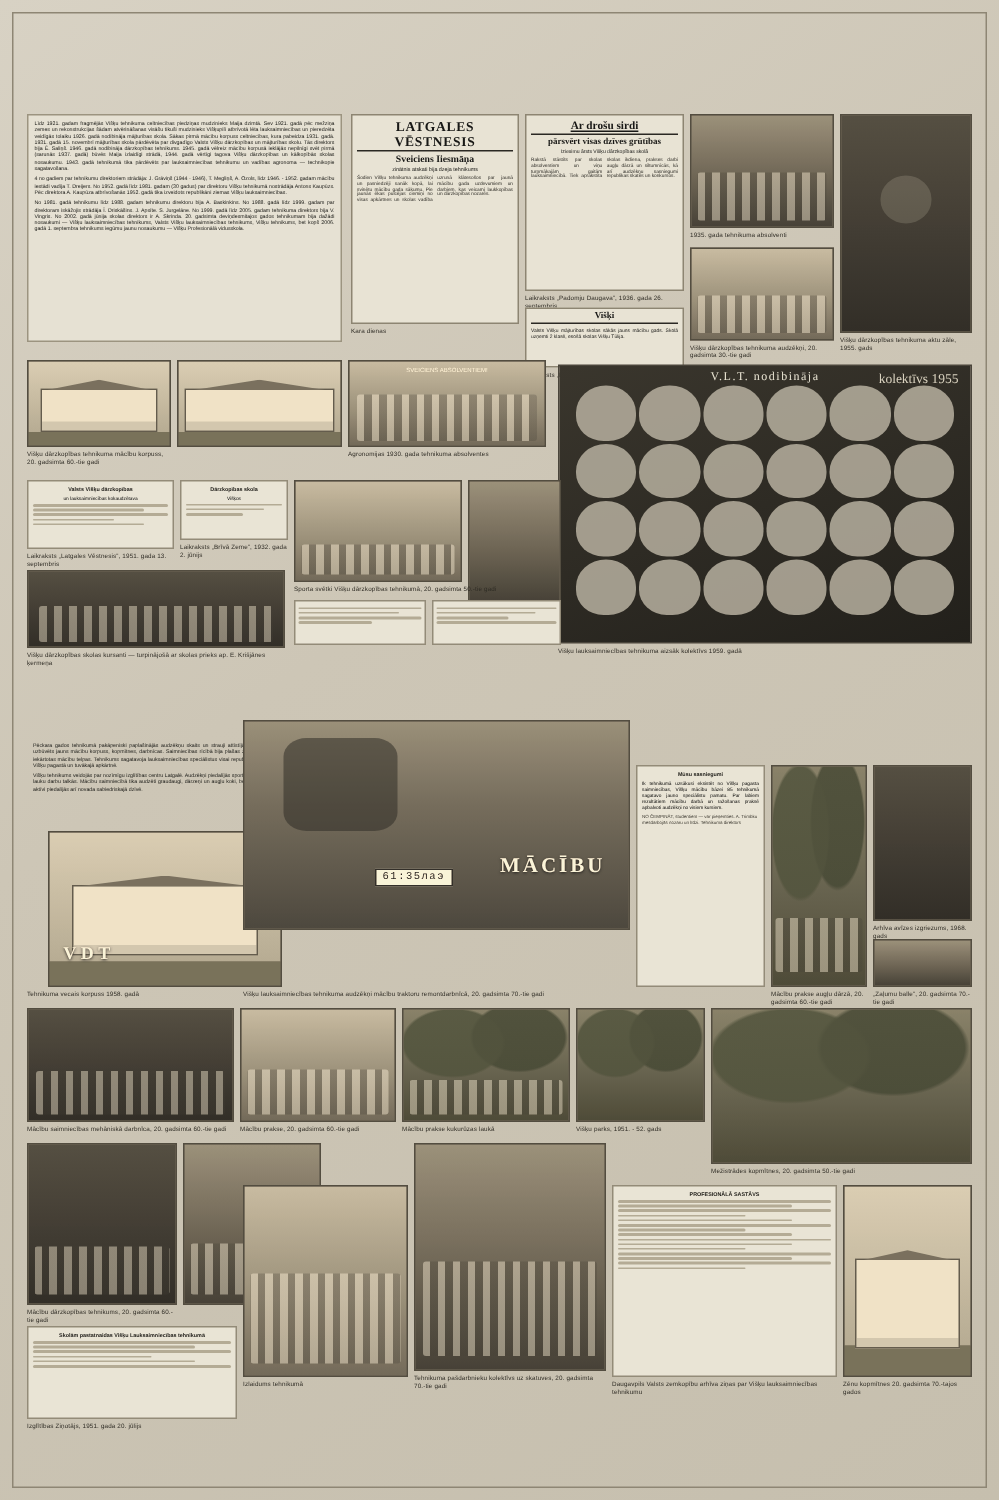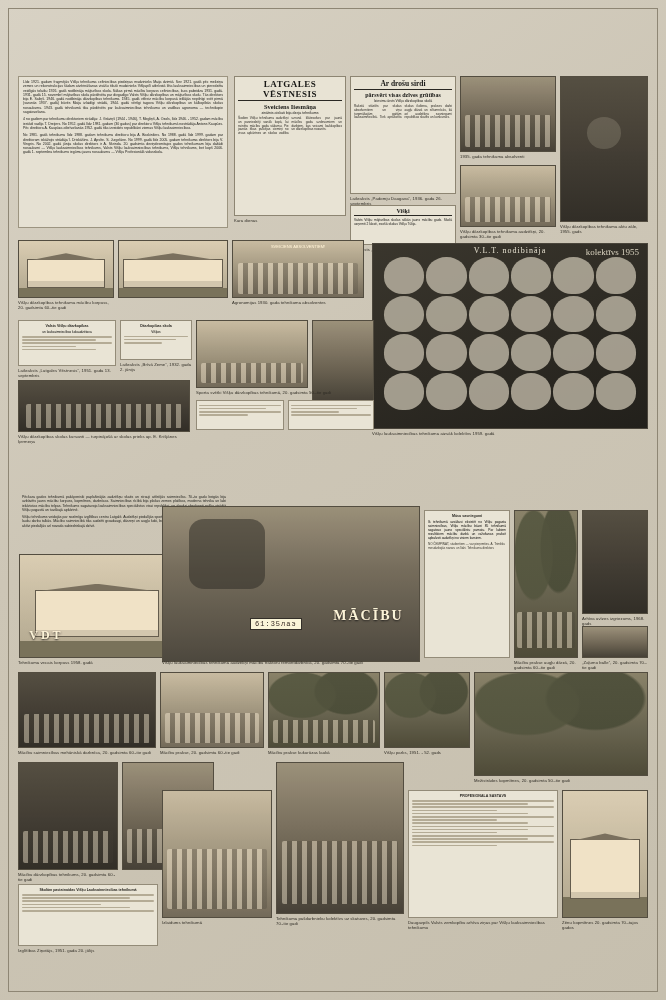--- a/index.html
+++ b/index.html
@@ -209,21 +209,21 @@
       <div style="text-align:center;font-size:3.6px;margin-bottom:2px;">zinātnis atskati bija dzeja tehnikums</div>
       <div class="nb">Šodien Višķu tehnikuma audzēkņi un pasniedzēji sanāk kopā, lai svinētu mācību gada sākumu. Pie jaunās ēkas pulcējas ciemiņi no visas apkārtnes un skolas vadība uzrunā klātesošos par jaunā mācību gada uzdevumiem un darbiem, kas veicami laukkopības un dārzkopības nozarēs.</div>
     </div>
   </div>
   <div class="cell" style="left:234px;top:217px;width:112px;height:8px;">
     <span class="cap">Kara dienas</span>
   </div>
 
   <div class="cell" style="left:350px;top:76px;width:106px;height:118px;">
     <div class="news">
-      <div class="nh" style="font-size:7.5px;">Ar drošu sirdi</div>
+      <div class="nh" style="font-size:7.5px;text-decoration:underline;">Ar drošu sirdi</div>
       <div style="text-align:center;font-family:'Liberation Serif',serif;font-weight:bold;font-size:6px;margin:1px 0;">pārsvērt visas dzīves grūtības</div>
       <div style="text-align:center;font-size:3.4px;margin-bottom:2px;">Iziesimu ārsts Višķu dārzkopības skolā</div>
       <div class="nb">Rakstā stāstīts par skolas absolventiem un viņu turpmākajām gaitām lauksaimniecībā. Tiek aprakstīta skolas ikdiena, prakses darbi augļu dārzā un siltumnīcās, kā arī audzēkņu sasniegumi republikas skatēs un konkursos.</div>
     </div>
   </div>
   <div class="cell" style="left:350px;top:195px;width:106px;height:8px;">
     <span class="cap">Laikraksts „Padomju Daugava”, 1936. gada 26. septembris</span>
   </div>
 
   <div class="cell" style="left:350px;top:205px;width:106px;height:40px;">
@@ -403,33 +403,33 @@
   </div>
 
 
   <div class="cell" style="left:18px;top:492px;width:212px;height:58px;">
     <div class="textblk" style="border:none;background:transparent;">
       <p style="margin:0 0 3px 0;">Pēckara gados tehnikumā pakāpeniski paplašinājās audzēkņu skaits un strauji attīstījās saimniecība. 70.-to gadu beigās bija uzbūvēts jauns mācību korpuss, kopmītnes, darbnīcas. Saimniecības rīcībā bija plašas zemes platības, moderna tehnika un labi iekārtotas mācību telpas. Tehnikums sagatavoja lauksaimniecības speciālistus visai republikai, un daudzi absolventi palika strādāt Višķu pagastā un tuvākajā apkārtnē.</p>
       <p style="margin:0;">Višķu tehnikums veidojās par nozīmīgu izglītības centru Latgalē. Audzēkņi piedalījās sporta sacensībās, pašdarbības kolektīvos un lauku darbu talkās. Mācību saimniecībā tika audzēti graudaugi, dārzeņi un augļu koki, bet fermās — liellopi. Tehnikuma kolektīvs aktīvi piedalījās arī novada sabiedriskajā dzīvē.</p>
     </div>
   </div>
 
-  <div class="cell" style="left:19px;top:554px;width:156px;height:104px;">
+  <div class="cell" style="left:32px;top:554px;width:156px;height:104px;">
     <div class="photo">
       <div class="skyb"></div>
         <div class="ground"></div>
       <div class="bldg" style="left:10%;right:10%;bottom:20%;height:44%;"></div>
       <div class="vdt">VDT</div>
     </div>
   </div>
   <div class="cell" style="left:18px;top:659px;width:140px;height:9px;">
     <span class="cap">Tehnikuma vecais korpuss 1958. gadā</span>
   </div>
 
-  <div class="cell" style="left:162px;top:506px;width:258px;height:156px;">
+  <div class="cell" style="left:162px;top:480px;width:258px;height:140px;">
     <div class="photo">
       <div class="bigphoto"></div>
       <div class="blob" style="left:10%;top:8%;width:30%;height:45%;background:rgba(40,38,32,.55);border-radius:20%;"></div>
       <div class="plate">61:35лаэ</div>
       <div class="macibu">MĀCĪBU</div>
     </div>
   </div>
   <div class="cell" style="left:162px;top:659px;width:258px;height:9px;">
     <span class="cap">Višķu lauksaimniecības tehnikuma audzēkņi mācību traktoru remontdarbnīcā, 20. gadsimta 70.-tie gadi</span>
   </div>

